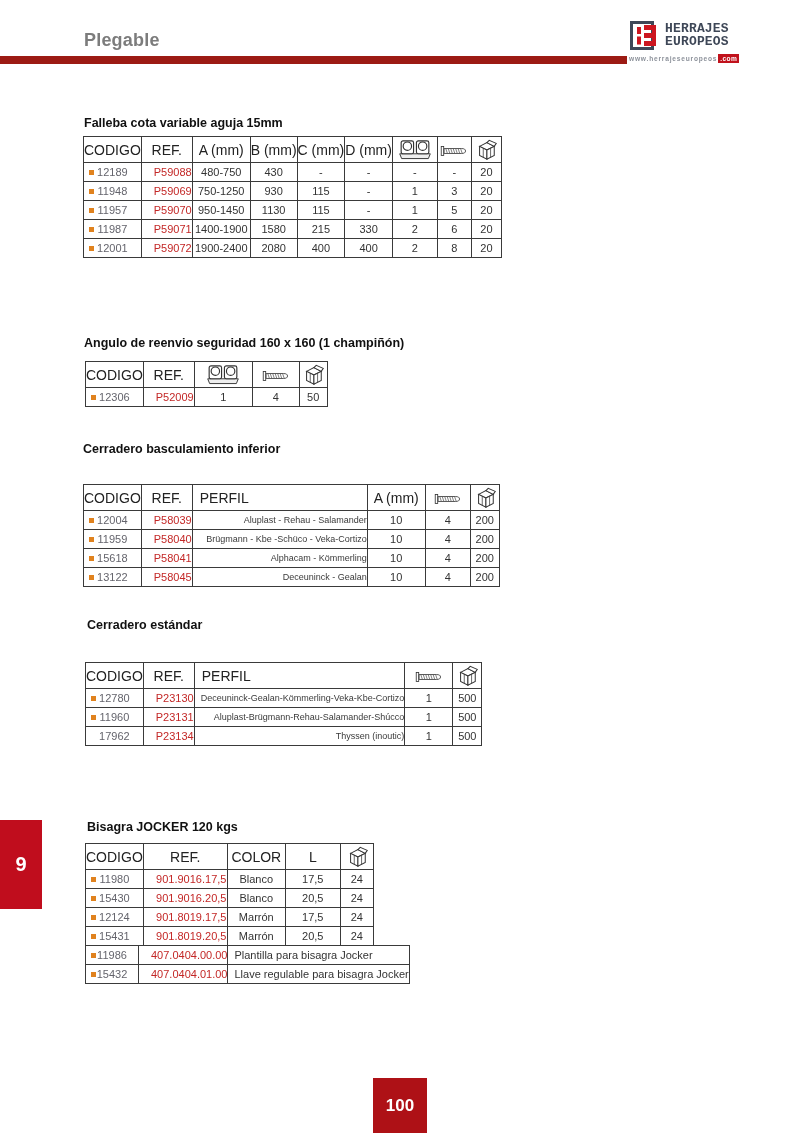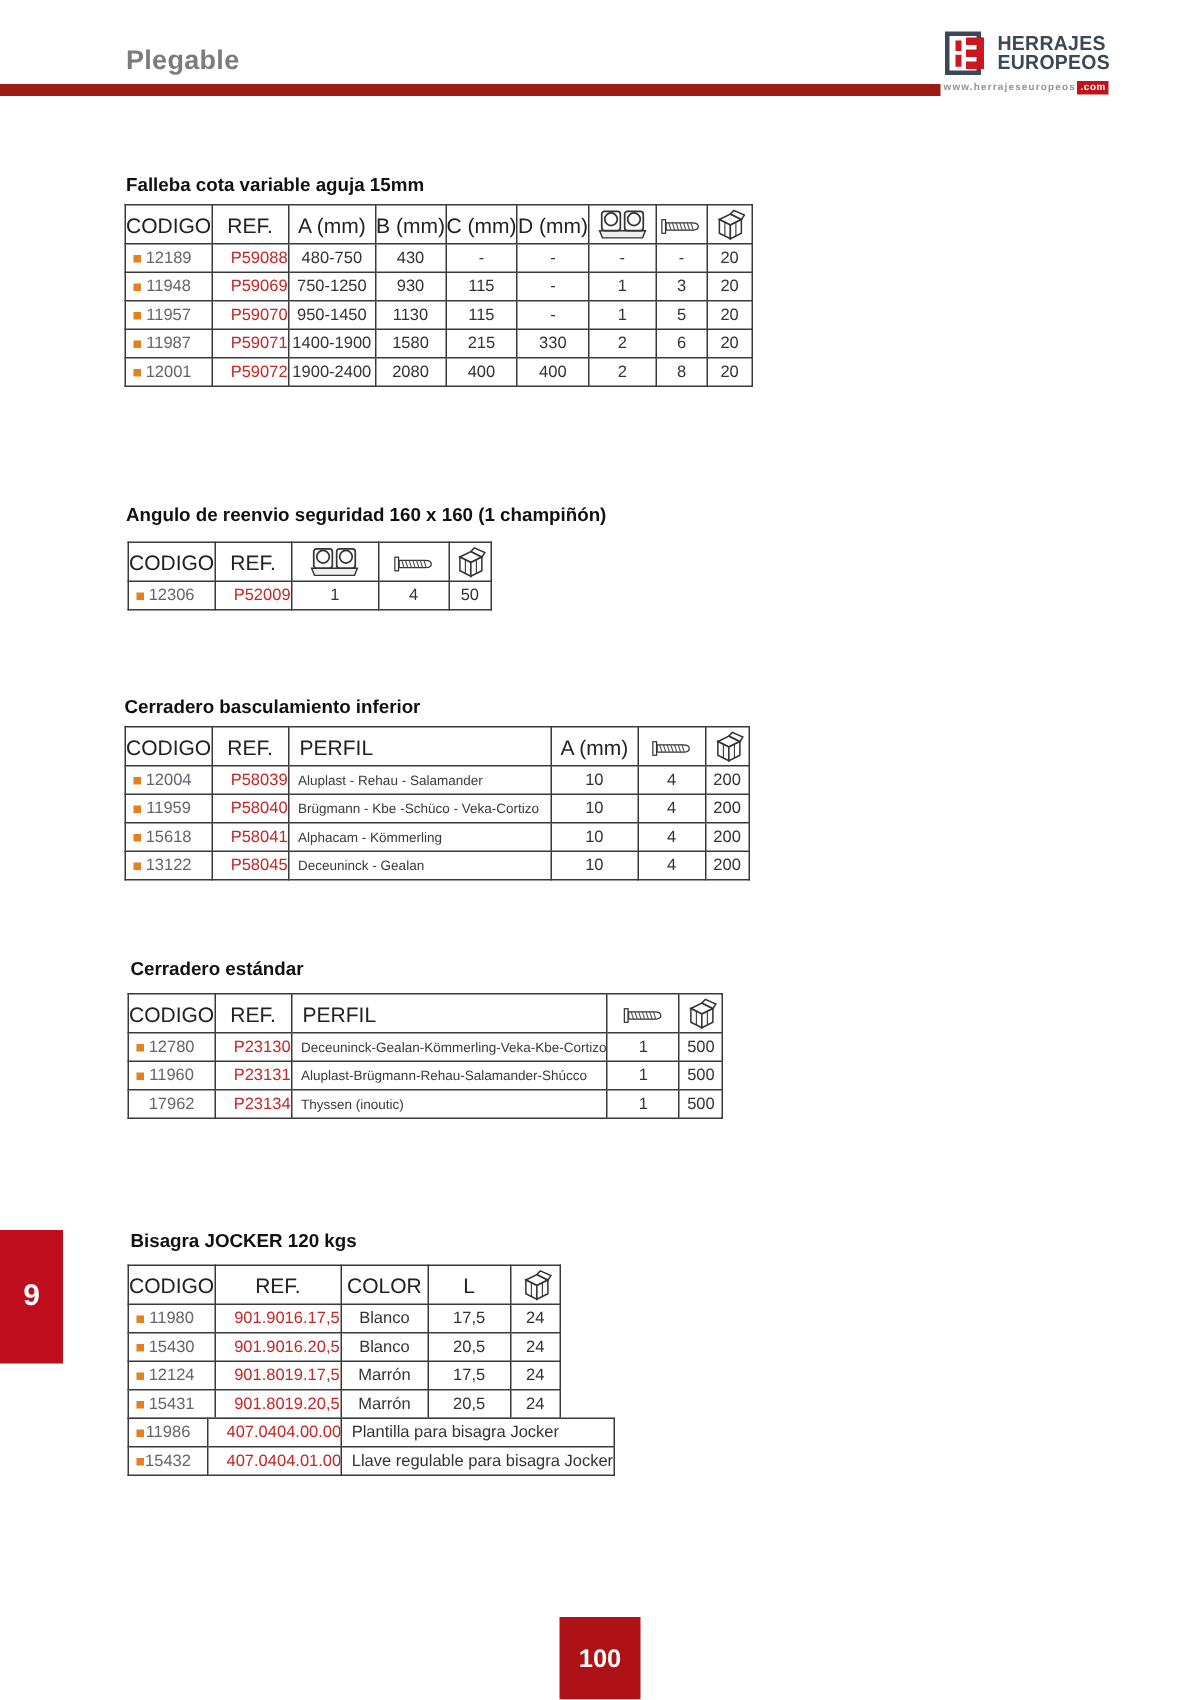--- a/index.html
+++ b/index.html
@@ -6,44 +6,44 @@
   body{
     width:802px;height:1133px;position:relative;background:#ffffff;
     font-family:"Liberation Sans", sans-serif;overflow:hidden;
   }
   .abs{position:absolute;}
 
   
   .page-title{left:84px;top:30px;font-size:18px;font-weight:bold;color:#7c7c7c;letter-spacing:.2px;}
   .red-bar{left:0;top:56px;width:627px;height:8px;background:#9c1b14;}
   .logo{left:629px;top:20px;width:126px;}
-  .logo-row{display:flex;align-items:center;gap:5px;}
+  .logo-row{display:flex;align-items:center;gap:5px;font-family:Liberation Mono, monospace;}
   .logo-name{color:#3e4757;font-weight:bold;font-size:13.5px;line-height:12.5px;letter-spacing:.2px;transform:scaleX(.96);transform-origin:left;}
   .logo-url{margin-top:3px;display:flex;align-items:center;font-size:6.6px;font-weight:bold;letter-spacing:.8px;color:#8d929b;white-space:nowrap;}
   .logo-url .tld{background:#c1121c;color:#fff;padding:1px 2px;letter-spacing:.4px;margin-left:1px;}
 
   
   .tbl-title{font-size:12.5px;font-weight:bold;color:#111;margin:0;white-space:nowrap;}
   table{border-collapse:collapse;table-layout:fixed;background:#fff;}
   th,td{border:1px solid #3a3a3a;padding:0;text-align:center;font-size:11px;color:#333;
         overflow:hidden;white-space:nowrap;}
   th{height:25px;font-weight:normal;font-size:14px;color:#222;}
   td{height:18px;}
   td.codigo{position:relative;color:#64646c;margin-top:27px;}
   td.codigo .bullet{position:absolute;left:5px;top:50%;margin-top:-2.5px;width:5px;height:5px;background:#e0821e;}
   td.ref{color:#c32726;padding-left:12px;}
   th.left, td.left{text-align:left;padding-left:7px;}
-  td.perfil{font-size:9px;color:#3a3a3a;text-align:left;padding-left:6px;}
+  td.perfil{font-size:9px;color:#3a3a3a;text-align:right;padding-left:6px;}
   td.desc{text-align:left;padding-left:6px;font-size:11px;color:#333;}
   .icon-th svg{vertical-align:middle;}
 
   .t1-title{left:84px;top:116px;}  .t1-table{left:83px;top:136px;}
   .t2-title{left:84px;top:336px;}  .t2-table{left:85px;top:361px;}
-  .t3-title{left:83px;top:464px;}  .t3-table{left:83px;top:484px;}
-  .t4-title{left:87px;top:639px;}  .t4-table{left:85px;top:662px;}
+  .t3-title{left:83px;top:442px;}  .t3-table{left:83px;top:484px;}
+  .t4-title{left:87px;top:618px;}  .t4-table{left:85px;top:662px;}
   .t5-title{left:87px;top:820px;}  .t5-table{left:85px;top:843px;}
   .t5-ext{left:85px;top:945px;}
 
   
   .section-tab{left:0;top:820px;width:42px;height:89px;background:#c00d1d;color:#fff;
     display:flex;align-items:center;justify-content:center;font-size:20px;font-weight:bold;}
   .page-number{left:373px;top:1078px;width:54px;height:55px;background:#ae1116;color:#fff;
     display:flex;align-items:center;justify-content:center;font-size:17px;font-weight:bold;}
 
   .defs{position:absolute;width:0;height:0;overflow:hidden;}

